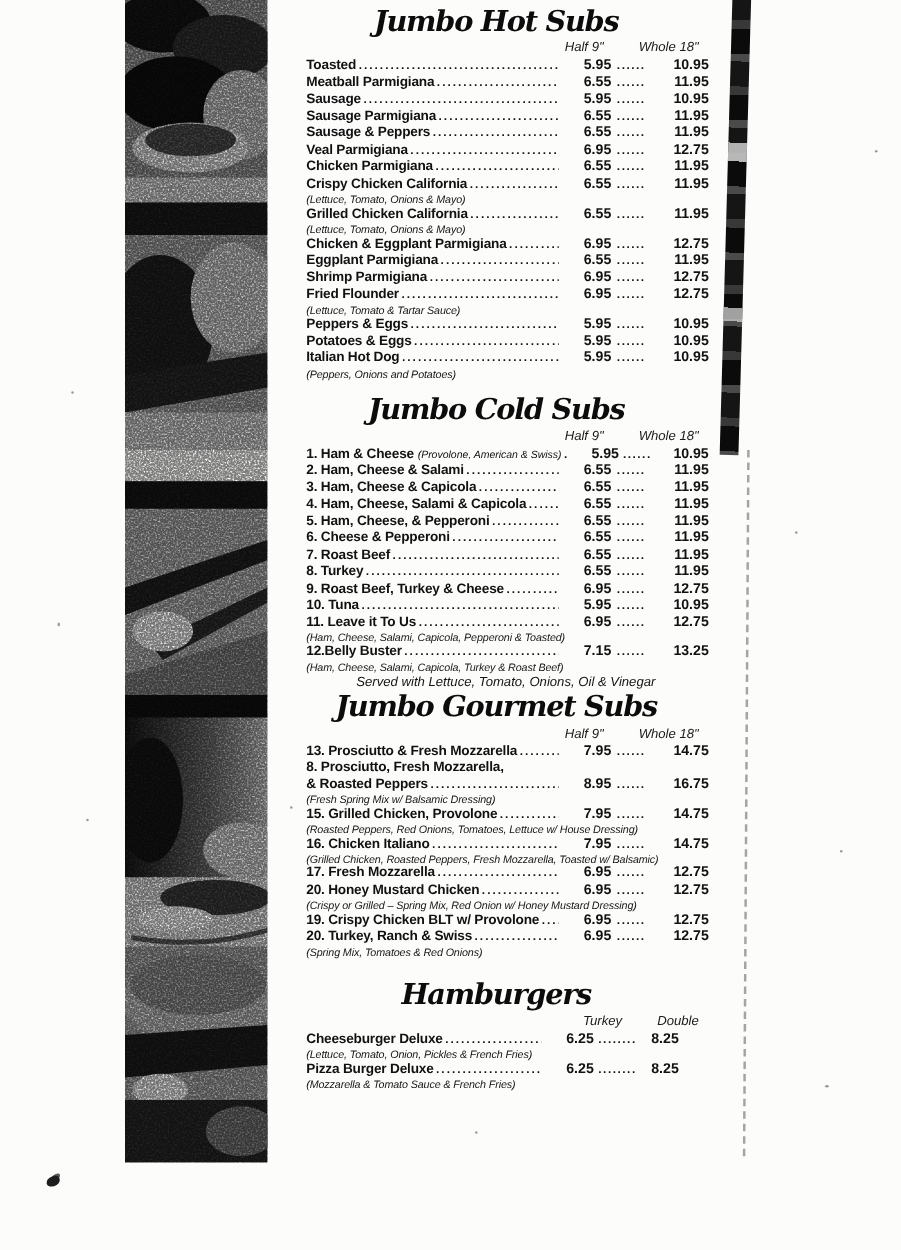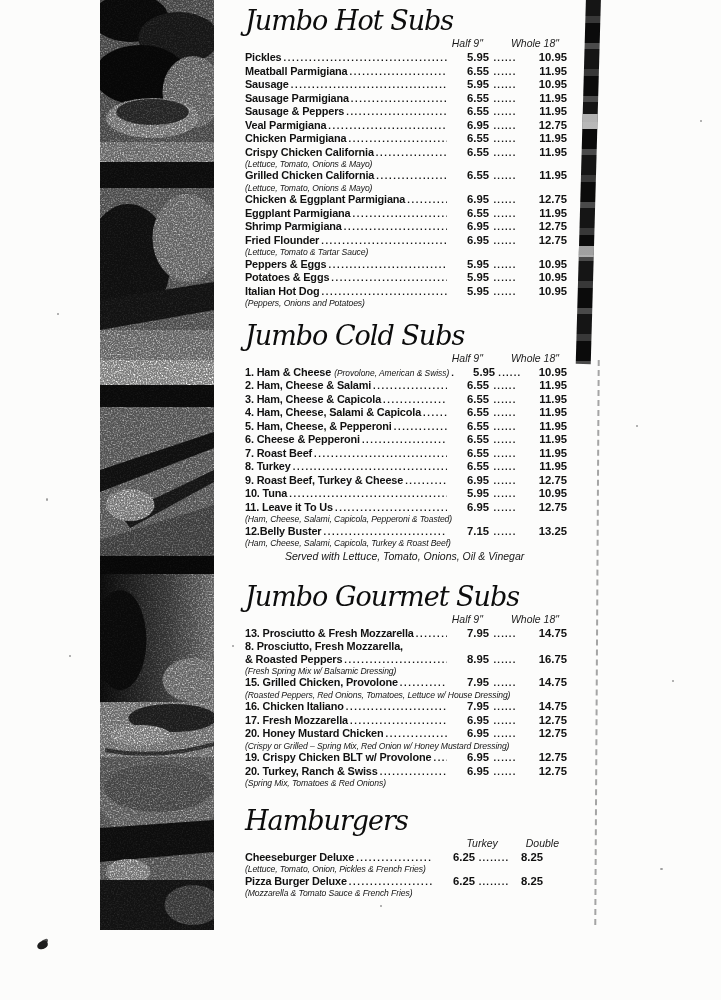--- a/index.html
+++ b/index.html
@@ -30,31 +30,31 @@
     position:absolute; left:37px; top:941px; width:11px; height:8px;
     background:#1d1d1d; border-radius:60% 40% 55% 45%; transform:rotate(-15deg);
     box-shadow:3px -3px 0 -2px #555;
   }
   .speck { position:absolute; background:#9a9a9a; border-radius:50%; }
 
   
   .menu-column { position:absolute; left:245px; top:5px; width:322px; }
 
   .section-title {
-    font-family:"DejaVu Serif", serif; font-style:italic; font-weight:normal;
-    font-size:27px; line-height:1.15; letter-spacing:-1px;
-    margin:0 18px 1px 0; color:#0c0c0c;
+    font-family:"DejaVu Serif", serif; font-style:italic; font-weight:bold;
+    font-size:23px; line-height:1.15; letter-spacing:-1px;
+    text-align:center; margin:0 18px 1px 0; color:#0c0c0c;
   }
   .size-hdr {
     display:flex; justify-content:flex-end; gap:28px; padding-right:8px;
     font-style:italic; font-size:10.5px; line-height:13px; margin-bottom:1px; color:#1a1a1a;
   }
 
   .menu-section.s1 { margin-top:11px; }
-  .menu-section.s2 { margin-top:18px; }
+  .menu-section.s2 { }
   .menu-section.s3 { margin-top:16px; }
 
   .item-row { display:flex; align-items:baseline; line-height:12.5px; }
   .item-name, .item-prefix {
     font-weight:bold; font-size:10.9px; letter-spacing:-0.15px; white-space:nowrap;
   }
   .item-prefix { display:block; line-height:12.5px; }
   .item-note { font-style:italic; font-size:8.4px; margin-left:3px; white-space:nowrap; }
   .lead { flex:1 1 0; min-width:5px; overflow:hidden; white-space:nowrap;
           font-weight:bold; font-size:9.5px; letter-spacing:1.6px; margin:0 2px; }
@@ -142,21 +142,21 @@
 
   <div class="menu-column">
       <section class="menu-section s0">
         <div class="section-title">Jumbo Hot Subs</div>
         <div class="size-hdr">
           <span class="size-col">Half 9"</span>
           <span class="size-col">Whole 18"</span>
         </div>
         <div class="menu-item">
           <div class="item-row">
-            <span class="item-name">Pickles</span>
+            <span class="item-name">Toasted</span>
             <span class="lead"></span>
             <span class="price p1">5.95</span>
             <span class="mid"></span>
             <span class="price p2">10.95</span>
           </div>
         </div>
         <div class="menu-item">
           <div class="item-row">
             <span class="item-name">Meatball Parmigiana</span>
             <span class="lead"></span>
@@ -452,20 +452,21 @@
           <div class="item-desc">(Roasted Peppers, Red Onions, Tomatoes, Lettuce w/ House Dressing)</div>
         </div>
         <div class="menu-item">
           <div class="item-row">
             <span class="item-name">16. Chicken Italiano</span>
             <span class="lead"></span>
             <span class="price p1">7.95</span>
             <span class="mid"></span>
             <span class="price p2">14.75</span>
           </div>
+          <div class="item-desc">(Grilled Chicken, Roasted Peppers, Fresh Mozzarella, Toasted w/ Balsamic)</div>
         </div>
         <div class="menu-item">
           <div class="item-row">
             <span class="item-name">17. Fresh Mozzarella</span>
             <span class="lead"></span>
             <span class="price p1">6.95</span>
             <span class="mid"></span>
             <span class="price p2">12.75</span>
           </div>
         </div>

